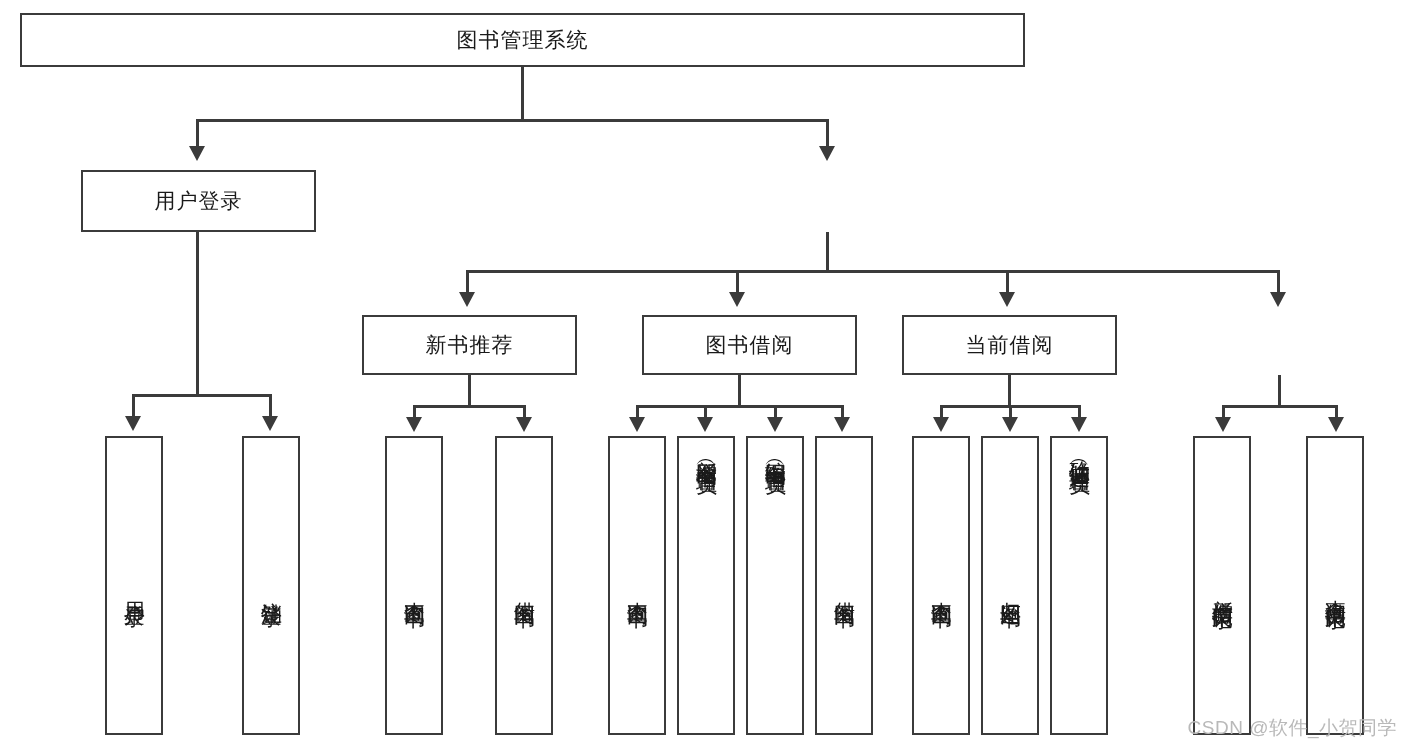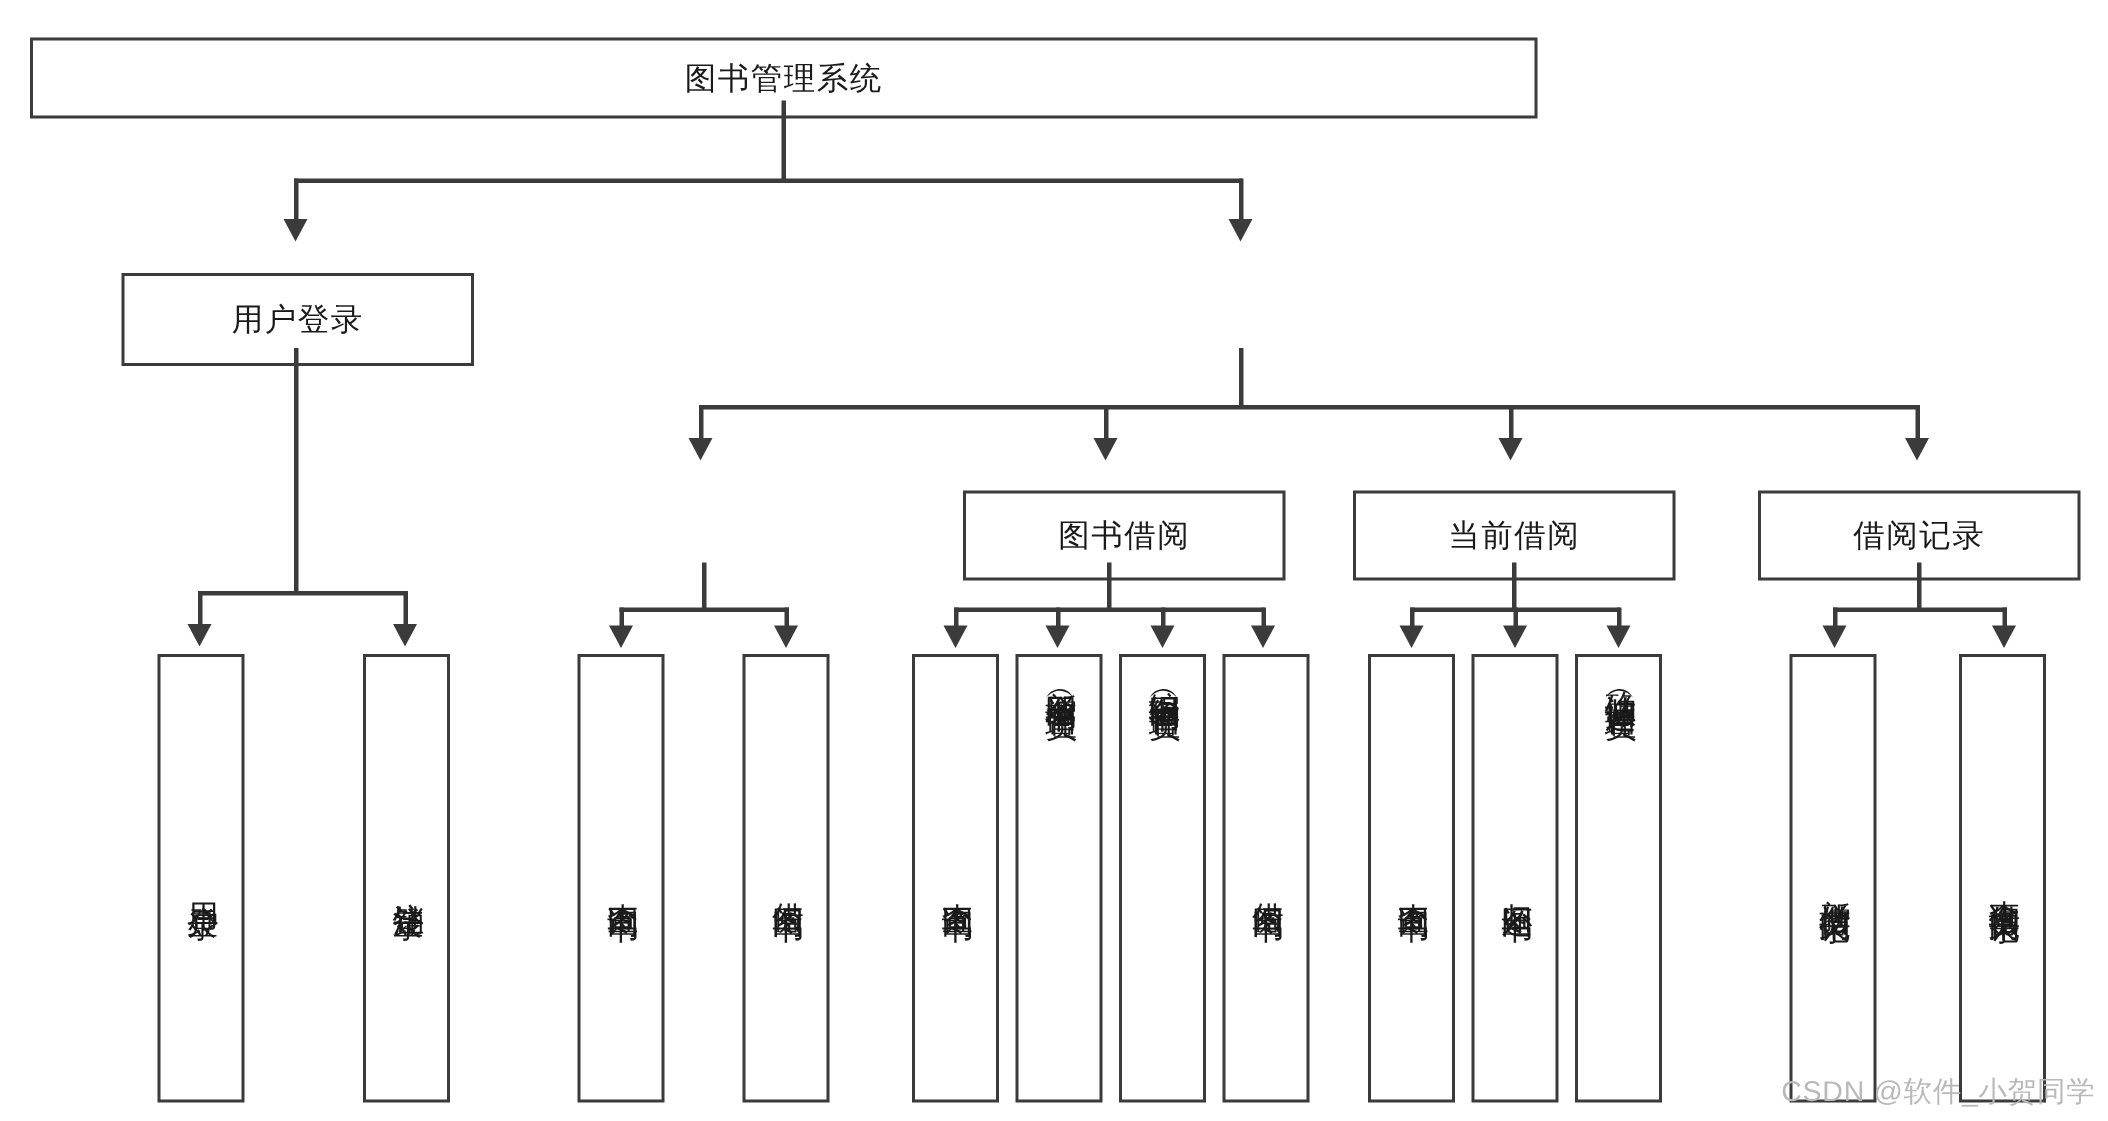--- a/index.html
+++ b/index.html
@@ -19,21 +19,20 @@
   }
   .node {
     position: absolute;
     box-sizing: border-box;
     border: 2px solid #3b3b3b;
     background: #ffffff;
     display: flex;
     align-items: center;
     justify-content: center;
     color: #1a1a1a;
-    margin-top: 12px;
   }
   .node-h {
     font-size: 21px;
     letter-spacing: 1px;
     white-space: nowrap;
   }
   .node-root {
     font-size: 21px;
     letter-spacing: 1px;
   }
@@ -115,28 +114,28 @@
   <div class="conn conn-h" style="left:466px; top:270px; width:814px; height:3px;"></div>
   <div class="conn conn-v" style="left:466px; top:270px; width:3px; height:24px;"></div>
   <div class="arrow" style="left:459px; top:292px;"></div>
   <div class="conn conn-v" style="left:736px; top:270px; width:3px; height:24px;"></div>
   <div class="arrow" style="left:729px; top:292px;"></div>
   <div class="conn conn-v" style="left:1006px; top:270px; width:3px; height:24px;"></div>
   <div class="arrow" style="left:999px; top:292px;"></div>
   <div class="conn conn-v" style="left:1277px; top:270px; width:3px; height:24px;"></div>
   <div class="arrow" style="left:1270px; top:292px;"></div>
 
+  <div class="node node-h" style="left:362px; top:315px; width:215px; height:60px;">
+    <span>新书推荐</span>
+  </div>
   <div class="node node-h" style="left:642px; top:315px; width:215px; height:60px;">
     <span>图书借阅</span>
   </div>
   <div class="node node-h" style="left:902px; top:315px; width:215px; height:60px;">
     <span>当前借阅</span>
-  </div>
-  <div class="node node-h" style="left:1172px; top:315px; width:215px; height:60px;">
-    <span>借阅记录</span>
   </div>
 
   <div class="conn conn-v" style="left:468px; top:375px; width:3px; height:32px;"></div>
   <div class="conn conn-h" style="left:413px; top:405px; width:113px; height:3px;"></div>
   <div class="conn conn-v" style="left:413px; top:405px; width:3px; height:14px;"></div>
   <div class="arrow" style="left:406px; top:417px;"></div>
   <div class="conn conn-v" style="left:523px; top:405px; width:3px; height:14px;"></div>
   <div class="arrow" style="left:516px; top:417px;"></div>
 
   <div class="conn conn-v" style="left:738px; top:375px; width:3px; height:32px;"></div>

